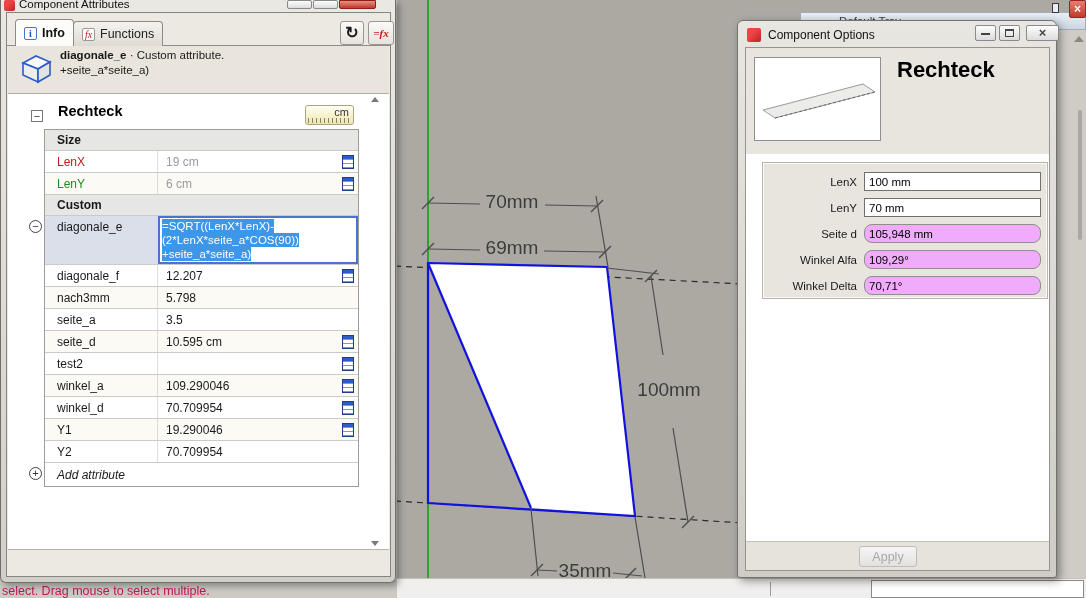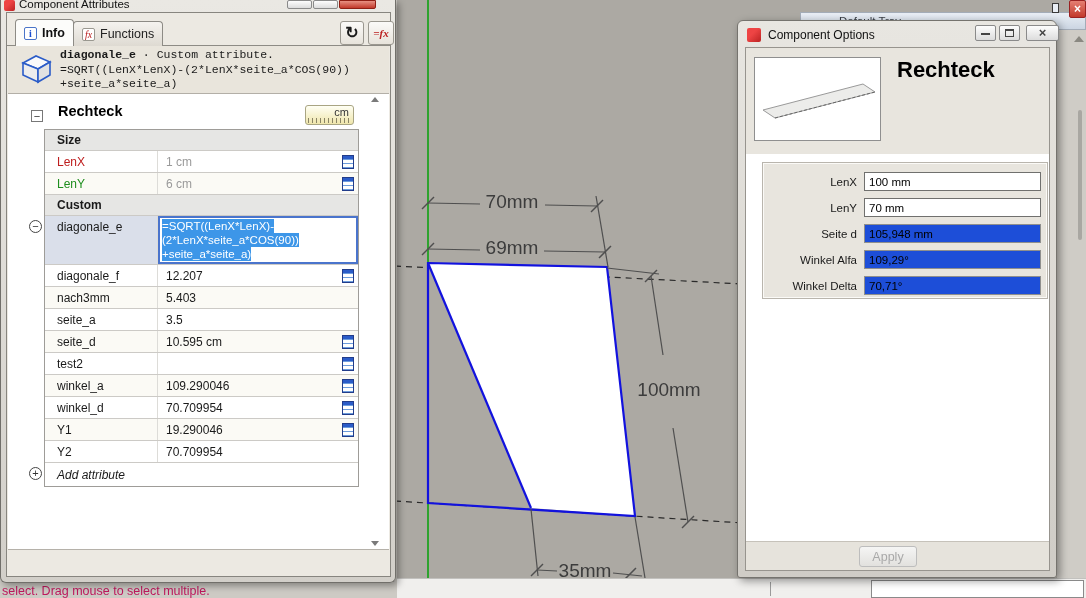--- a/index.html
+++ b/index.html
@@ -42,21 +42,21 @@
   #tab-line { left:0; top:32px; width:383px; height:1px; background:#8D8B85; }
   .tab { border:1px solid #8D8B85; border-bottom:none; border-radius:4px 4px 0 0; display:flex; align-items:center; gap:5px; padding:0 8px; z-index:2; }
   #tab-info { left:8px; top:6px; height:27px; background:#FCFCFA; font-weight:bold; font-size:12.5px; color:#111; }
   #tab-func { left:66px; top:8px; height:25px; background:linear-gradient(#F5F3EF,#DEDAD2); font-size:12.5px; color:#222; }
   .tab-ico { width:13px; height:13px; border:1px solid #9a9890; background:#fff; border-radius:2px; font-size:10px; line-height:12px; text-align:center; }
   #ico-info { color:#1B4FD0; border-color:#4A74C8; font-weight:bold; font-family:"Liberation Serif",serif; }
   #ico-fx { color:#B22; font-style:italic; font-weight:normal; font-family:"Liberation Serif",serif; }
   .tool-btn { background:linear-gradient(#FBFAF8,#E7E3DB); border:1px solid #9A978F; border-radius:3px; text-align:center; }
   #btn-refresh { left:333px; top:8px; width:24px; height:24px; font-size:16px; font-weight:bold; color:#1a1a1a; line-height:22px; }
   #btn-setfx { left:361px; top:8px; width:26px; height:24px; color:#B22; font-style:italic; font-weight:bold; font-size:11px; line-height:22px; font-family:"Liberation Serif",serif; }
-  #info-area { left:1px; top:33px; width:381px; height:48px; background:#E9E5DC; border-bottom:1px solid #B3AFA7;font-family:Liberation Mono, monospace; }
+  #info-area { left:1px; top:33px; width:381px; height:48px; background:#E9E5DC; border-bottom:1px solid #B3AFA7; }
   #info-text { left:52px; top:2px; font-size:11.5px; line-height:14.5px; color:#1a1a1a; width:320px; }
   #list-area { left:1px; top:81px; width:381px; height:455px; background:#fff; }
   #ca-footer { left:1px; top:536px; width:381px; height:27px; background:#ECE9E2; border-top:1px solid #B5B1A9; }
 
   #minus-box { left:23px; top:16px; width:12px; height:12px; border:1px solid #777; background:#fff; font-size:11px; line-height:10px; text-align:center; color:#333; }
   #comp-name { left:50px; top:9px; font-size:14.5px; font-weight:bold; color:#000; }
   #cm-badge { left:297px; top:11px; width:49px; height:20px; background:linear-gradient(#FFFFF4,#EFE6AC); border:1px solid #A9A583; border-radius:3px; font-size:11px; color:#333; text-align:right; padding:0 4px; }
   #cm-ticks { position:absolute; left:2px; bottom:1px; width:43px; height:5px;
      background:repeating-linear-gradient(to right,#8a8465 0 1px,transparent 1px 4px); }
   #attr-table { left:36px; top:35px; width:315px; border:1px solid #9E9C98; background:#fff; }
@@ -89,21 +89,21 @@
   .co-b2 { left:261px; top:4px; width:21px; height:16px; }
   .co-b3 { left:288px; top:4px; width:33px; height:16px; }
   #co-content { left:7px; top:26px; width:305px; height:524px; background:#fff; border:1px solid #97948E; }
   #co-head { left:0; top:0; width:303px; height:106px; background:#E8E5DE; }
   #co-preview { left:8px; top:9px; width:127px; height:84px; background:#fff; border:1px solid #8F8F8F; }
   #co-heading { left:151px; top:9px; font-size:22px; font-weight:bold; color:#000; }
   #co-form { left:16px; top:114px; width:286px; height:137px; background:#E8E5DE; border:1px solid #B9B5AD; box-shadow:inset 0 0 0 1px #FBFAF7; padding-top:5px; }
   .fld { display:flex; align-items:center; height:25px; margin:1px 6px; }
   .fld label { width:88px; text-align:right; margin-right:7px; font-size:11.5px; color:#1a1a1a; }
   .fld input { flex:1; height:19px; border:1px solid #70706E; font-size:11.5px; padding:0 4px; font-family:"Liberation Sans",sans-serif; }
-  .fld input.ro { background:#1d4ed8; border-color:#8F8F8D; }
+  .fld input.ro { background:#f0abfc; border-color:#8F8F8D;border-radius:8px; }
   #co-footer { left:0; top:493px; width:303px; height:29px; background:#E6E3DC; border-top:1px solid #C6C2BA; }
   #apply-btn { left:113px; top:4px; width:58px; height:21px; background:linear-gradient(#F5F5F4,#E2E1DE); border:1px solid #BDBDBD; border-radius:3px; color:#A9A9A9; font-size:12.5px; }
 </style>
 </head>
 <body>
 
 <div id="canvas" class="abs">
   <svg width="689" height="578" viewBox="0 0 689 578">
 
     <line x1="31" y1="0" x2="31" y2="578" stroke="#2FA32F" stroke-width="2"></line>
@@ -241,34 +241,33 @@
     <div id="btn-setfx" class="abs tool-btn"><span>=fx</span></div>
 
     <div id="info-area" class="abs">
       <svg class="abs" style="left:9px;top:5px" width="38" height="38" viewBox="0 0 38 38">
         <polygon points="6,12 19,5 33,11 21,18" fill="#FAFAFA" stroke="#2B5CC8" stroke-width="1.6"></polygon>
         <polygon points="6,12 21,18 21,31 6,24" fill="#EDEDED" stroke="#2B5CC8" stroke-width="1.6"></polygon>
         <polygon points="21,18 33,11 33,24 21,31" fill="#E2E2E2" stroke="#2B5CC8" stroke-width="1.6"></polygon>
       </svg>
       <div id="info-text" class="abs">
         <div><b>diagonale_e</b><span> · Custom attribute.</span></div>
-        <div>=SQRT((LenX*LenX)-(2*LenX*seite_a*COS(90))</div>
         <div>+seite_a*seite_a)</div>
       </div>
     </div>
 
     <div id="list-area" class="abs">
       <div id="minus-box" class="abs"><span>−</span></div>
       <span id="comp-name" class="abs">Rechteck</span>
       <div id="cm-badge" class="abs"><span>cm</span><div id="cm-ticks"></div></div>
       <div id="attr-table" class="abs">
           <div class="row section">Size</div>
           <div class="row attr">
             <span class="nm" style="color: rgb(190, 30, 30);">LenX</span>
-            <span class="vl muted">1 cm</span>
+            <span class="vl muted">19 cm</span>
             <span class="val-icon"></span>
           </div>
           <div class="row attr">
             <span class="nm" style="color: rgb(30, 142, 30);">LenY</span>
             <span class="vl muted">6 cm</span>
             <span class="val-icon"></span>
           </div>
           <div class="row section">Custom</div>
           <div class="row editrow">
             <span class="gut" style="top: 4px;">−</span>
@@ -279,21 +278,21 @@
               <div><span class="sel">+seite_a*seite_a)</span></div>
             </div>
           </div>
           <div class="row attr">
             <span class="nm">diagonale_f</span>
             <span class="vl">12.207</span>
             <span class="val-icon"></span>
           </div>
           <div class="row attr">
             <span class="nm">nach3mm</span>
-            <span class="vl">5.403</span>
+            <span class="vl">5.798</span>
           </div>
           <div class="row attr">
             <span class="nm">seite_a</span>
             <span class="vl">3.5</span>
           </div>
           <div class="row attr">
             <span class="nm">seite_d</span>
             <span class="vl">10.595 cm</span>
             <span class="val-icon"></span>
           </div>

